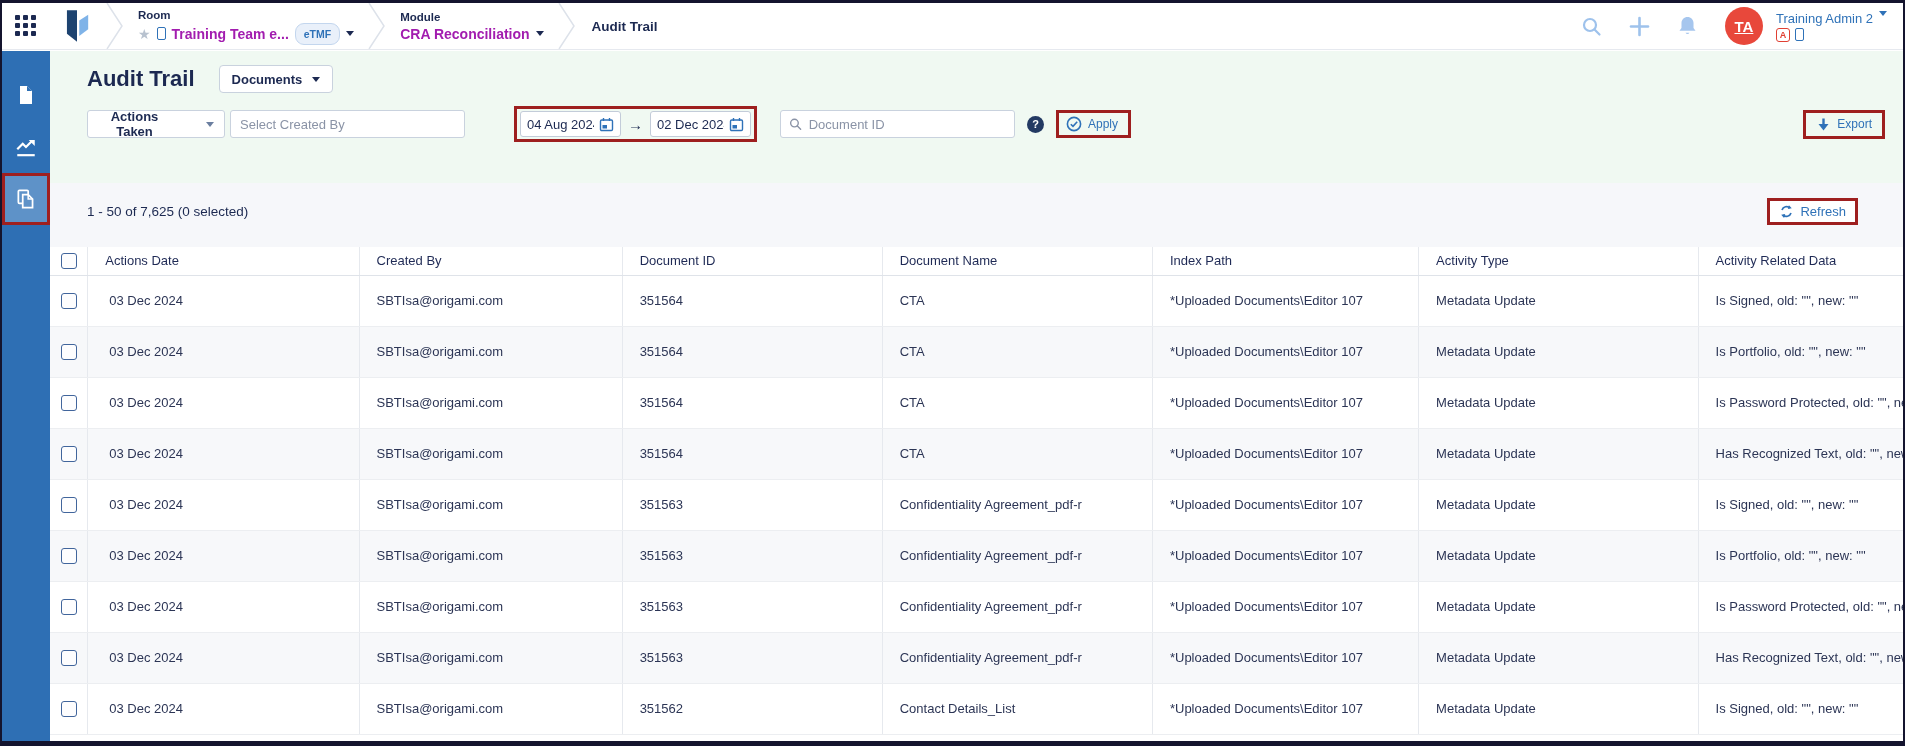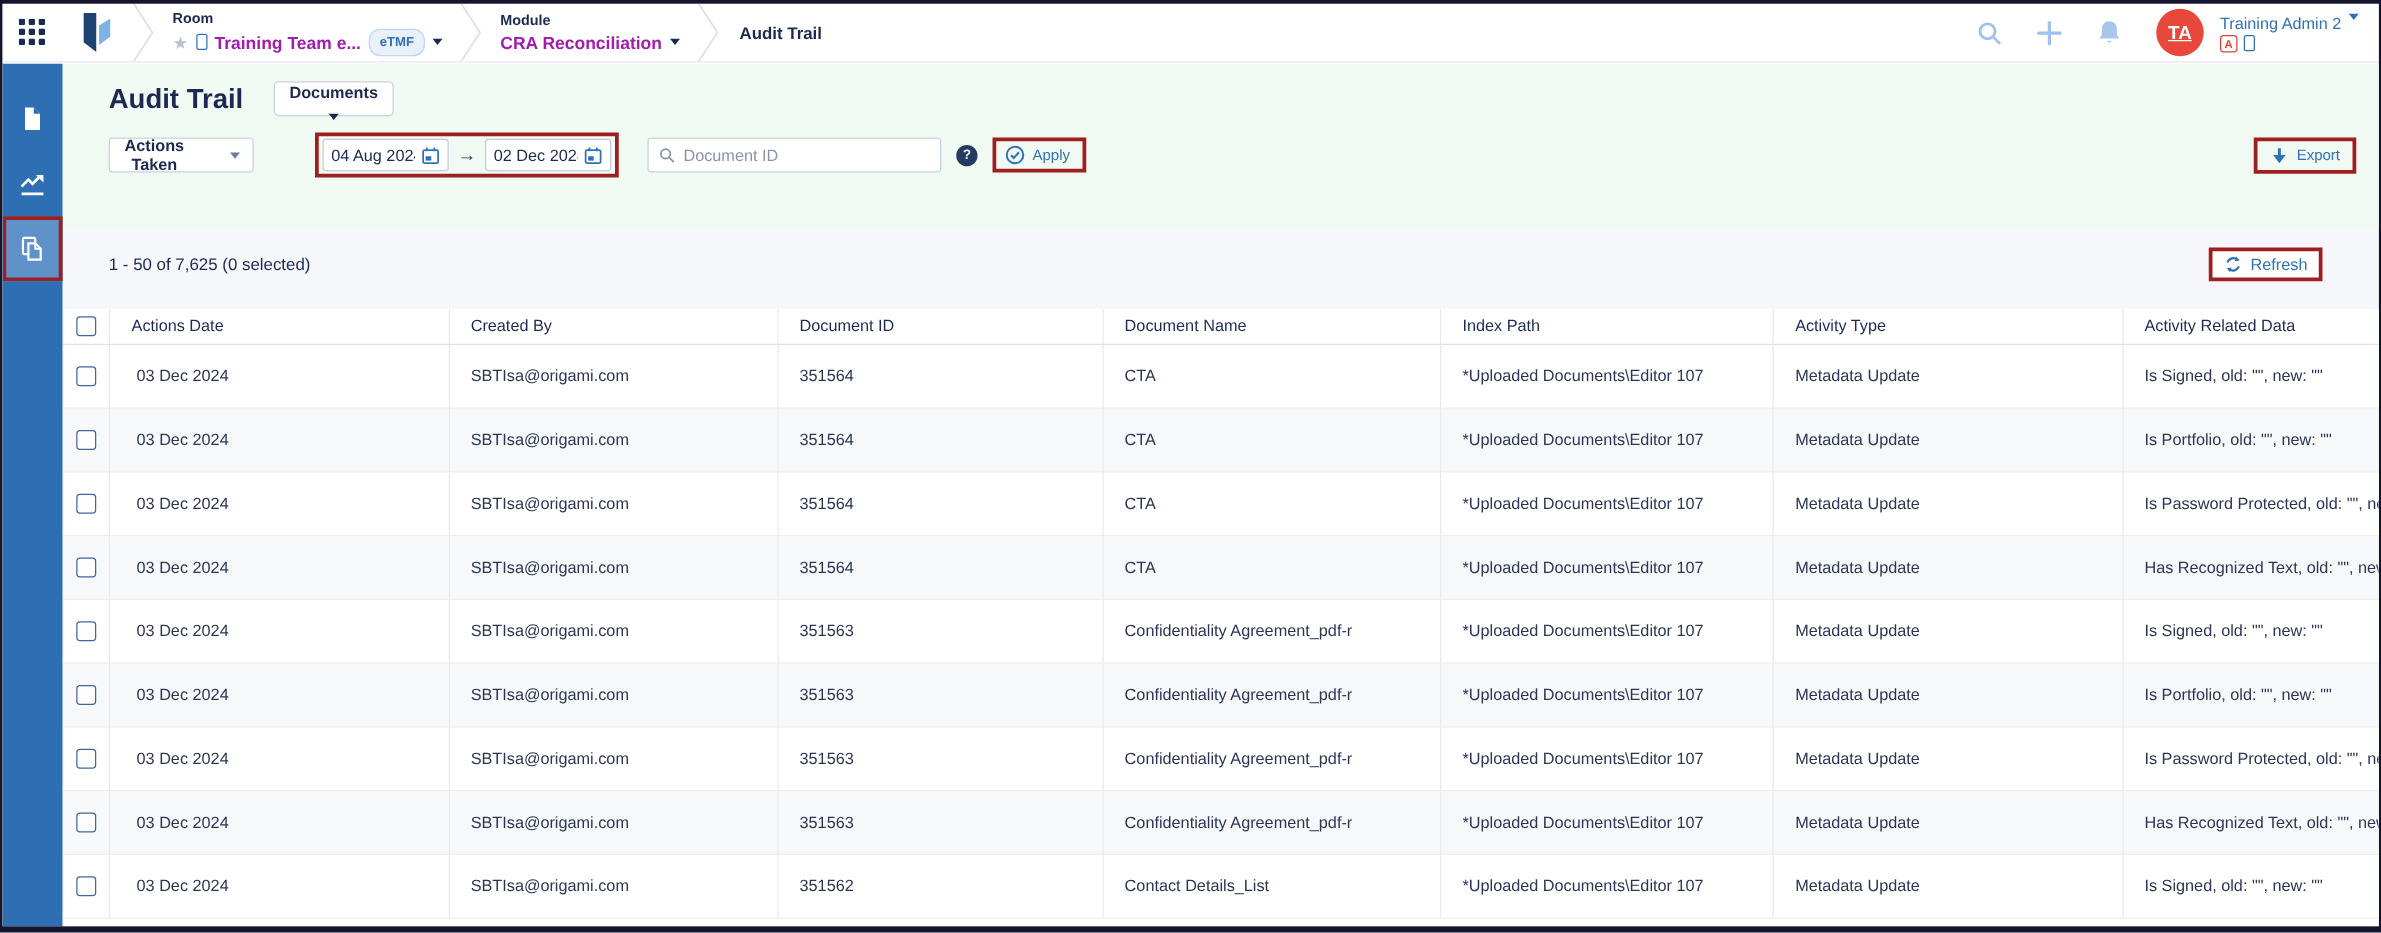--- a/index.html
+++ b/index.html
@@ -38,24 +38,24 @@
   
   .sidebar{ position:absolute; left:0; top:48px; bottom:0; width:48px; background:#2e6fb4; z-index:2; padding-top:18px; }
   .sb-item{ height:52px; display:flex; align-items:center; justify-content:center; cursor:pointer; }
   .sb-item.selected{ background:#5e92c8; box-shadow:inset 0 0 0 3px #9e1f1f; }
 
   
   .main{ position:absolute; left:48px; top:48px; right:0; bottom:0; background:#f6f7fa; }
   .filter-area{ background:#f0f9f2; height:132px; }
   .title-row{ display:flex; align-items:center; padding:14px 0 0 37px; }
   .page-title{ font-size:22px; font-weight:bold; color:#1c2951; }
-  .scope-btn{ margin-left:24px; height:28px; background:#fff; border:1px solid #c9d2de; border-radius:4px; display:inline-flex; align-items:center; gap:10px; padding:0 12px; font-size:13px; font-weight:bold; color:#1c2951; cursor:pointer;flex-direction:column; }
+  .scope-btn{ margin-left:24px; height:28px; background:#fff; border:1px solid #c9d2de; border-radius:4px; display:inline-flex; align-items:center; gap:10px; padding:0 12px; font-size:13px; font-weight:bold; color:#1c2951; cursor:pointer; }
 
   .filter-row{ display:flex; align-items:center; margin-top:13px; padding:0 10px 0 37px; }
-  .drop-btn{ width:116px; height:28px; background:#fff; border:1px solid #c9d2de; border-radius:3px; display:inline-flex; align-items:center; justify-content:space-between; padding:0 10px; font-size:13px; font-weight:bold; color:#1c2951; cursor:pointer;gap:35px; }
+  .drop-btn{ width:138px; height:28px; background:#fff; border:1px solid #c9d2de; border-radius:3px; display:inline-flex; align-items:center; justify-content:space-between; padding:0 10px; font-size:13px; font-weight:bold; color:#1c2951; cursor:pointer;gap:35px; }
   .drop-btn .caret{ border-top-color:#6b7fa0; }
   .text-input{ height:28px; background:#fff; border:1px solid #c9d2de; border-radius:3px; font-size:13px; color:#1c2951; padding:0 9px; font-family:"Liberation Sans",sans-serif; }
   .text-input::placeholder{ color:#8a93a6; opacity:1; }
   .createdby{ width:235px; margin-left:5px; }
 
   .anno{ border:3px solid #9e1f1f; display:inline-flex; align-items:center; }
   .date-anno{ margin-left:49px; padding:2px 3px; gap:4px; }
   .date-field{ height:26px; background:#fff; border:1px solid #c3ccd9; border-radius:3px; display:inline-flex; align-items:center; gap:5px; padding:0 6px; cursor:pointer; }
   .date-text{ font-size:13px; color:#1c2951; width:67px; overflow:hidden; white-space:nowrap; display:inline-block; }
   .range-arrow{ font-size:15px; color:#1c2951; padding:0 3px; }
@@ -208,20 +208,21 @@
         <span class="caret"></span>
       </button>
     </div>
 
     <div class="filter-row">
       <button class="drop-btn">
         <span>Actions Taken</span>
         <span class="caret"></span>
       </button>
 
+      <input class="text-input createdby" placeholder="Select Created By" style="">
 
       <span class="anno date-anno">
         <span class="date-field">
           <span class="date-text">04 Aug 2024</span>
           <svg width="15" height="15" viewBox="0 0 15 15">
             <rect x="1.5" y="3" width="12" height="10.5" rx="1.2" fill="none" stroke="#2f72b8" stroke-width="1.4"></rect>
             <line x1="4.5" y1="1" x2="4.5" y2="4" stroke="#2f72b8" stroke-width="1.4"></line>
             <line x1="10.5" y1="1" x2="10.5" y2="4" stroke="#2f72b8" stroke-width="1.4"></line>
             <rect x="3.5" y="8" width="4.5" height="3.5" fill="#2f72b8"></rect>
           </svg>

